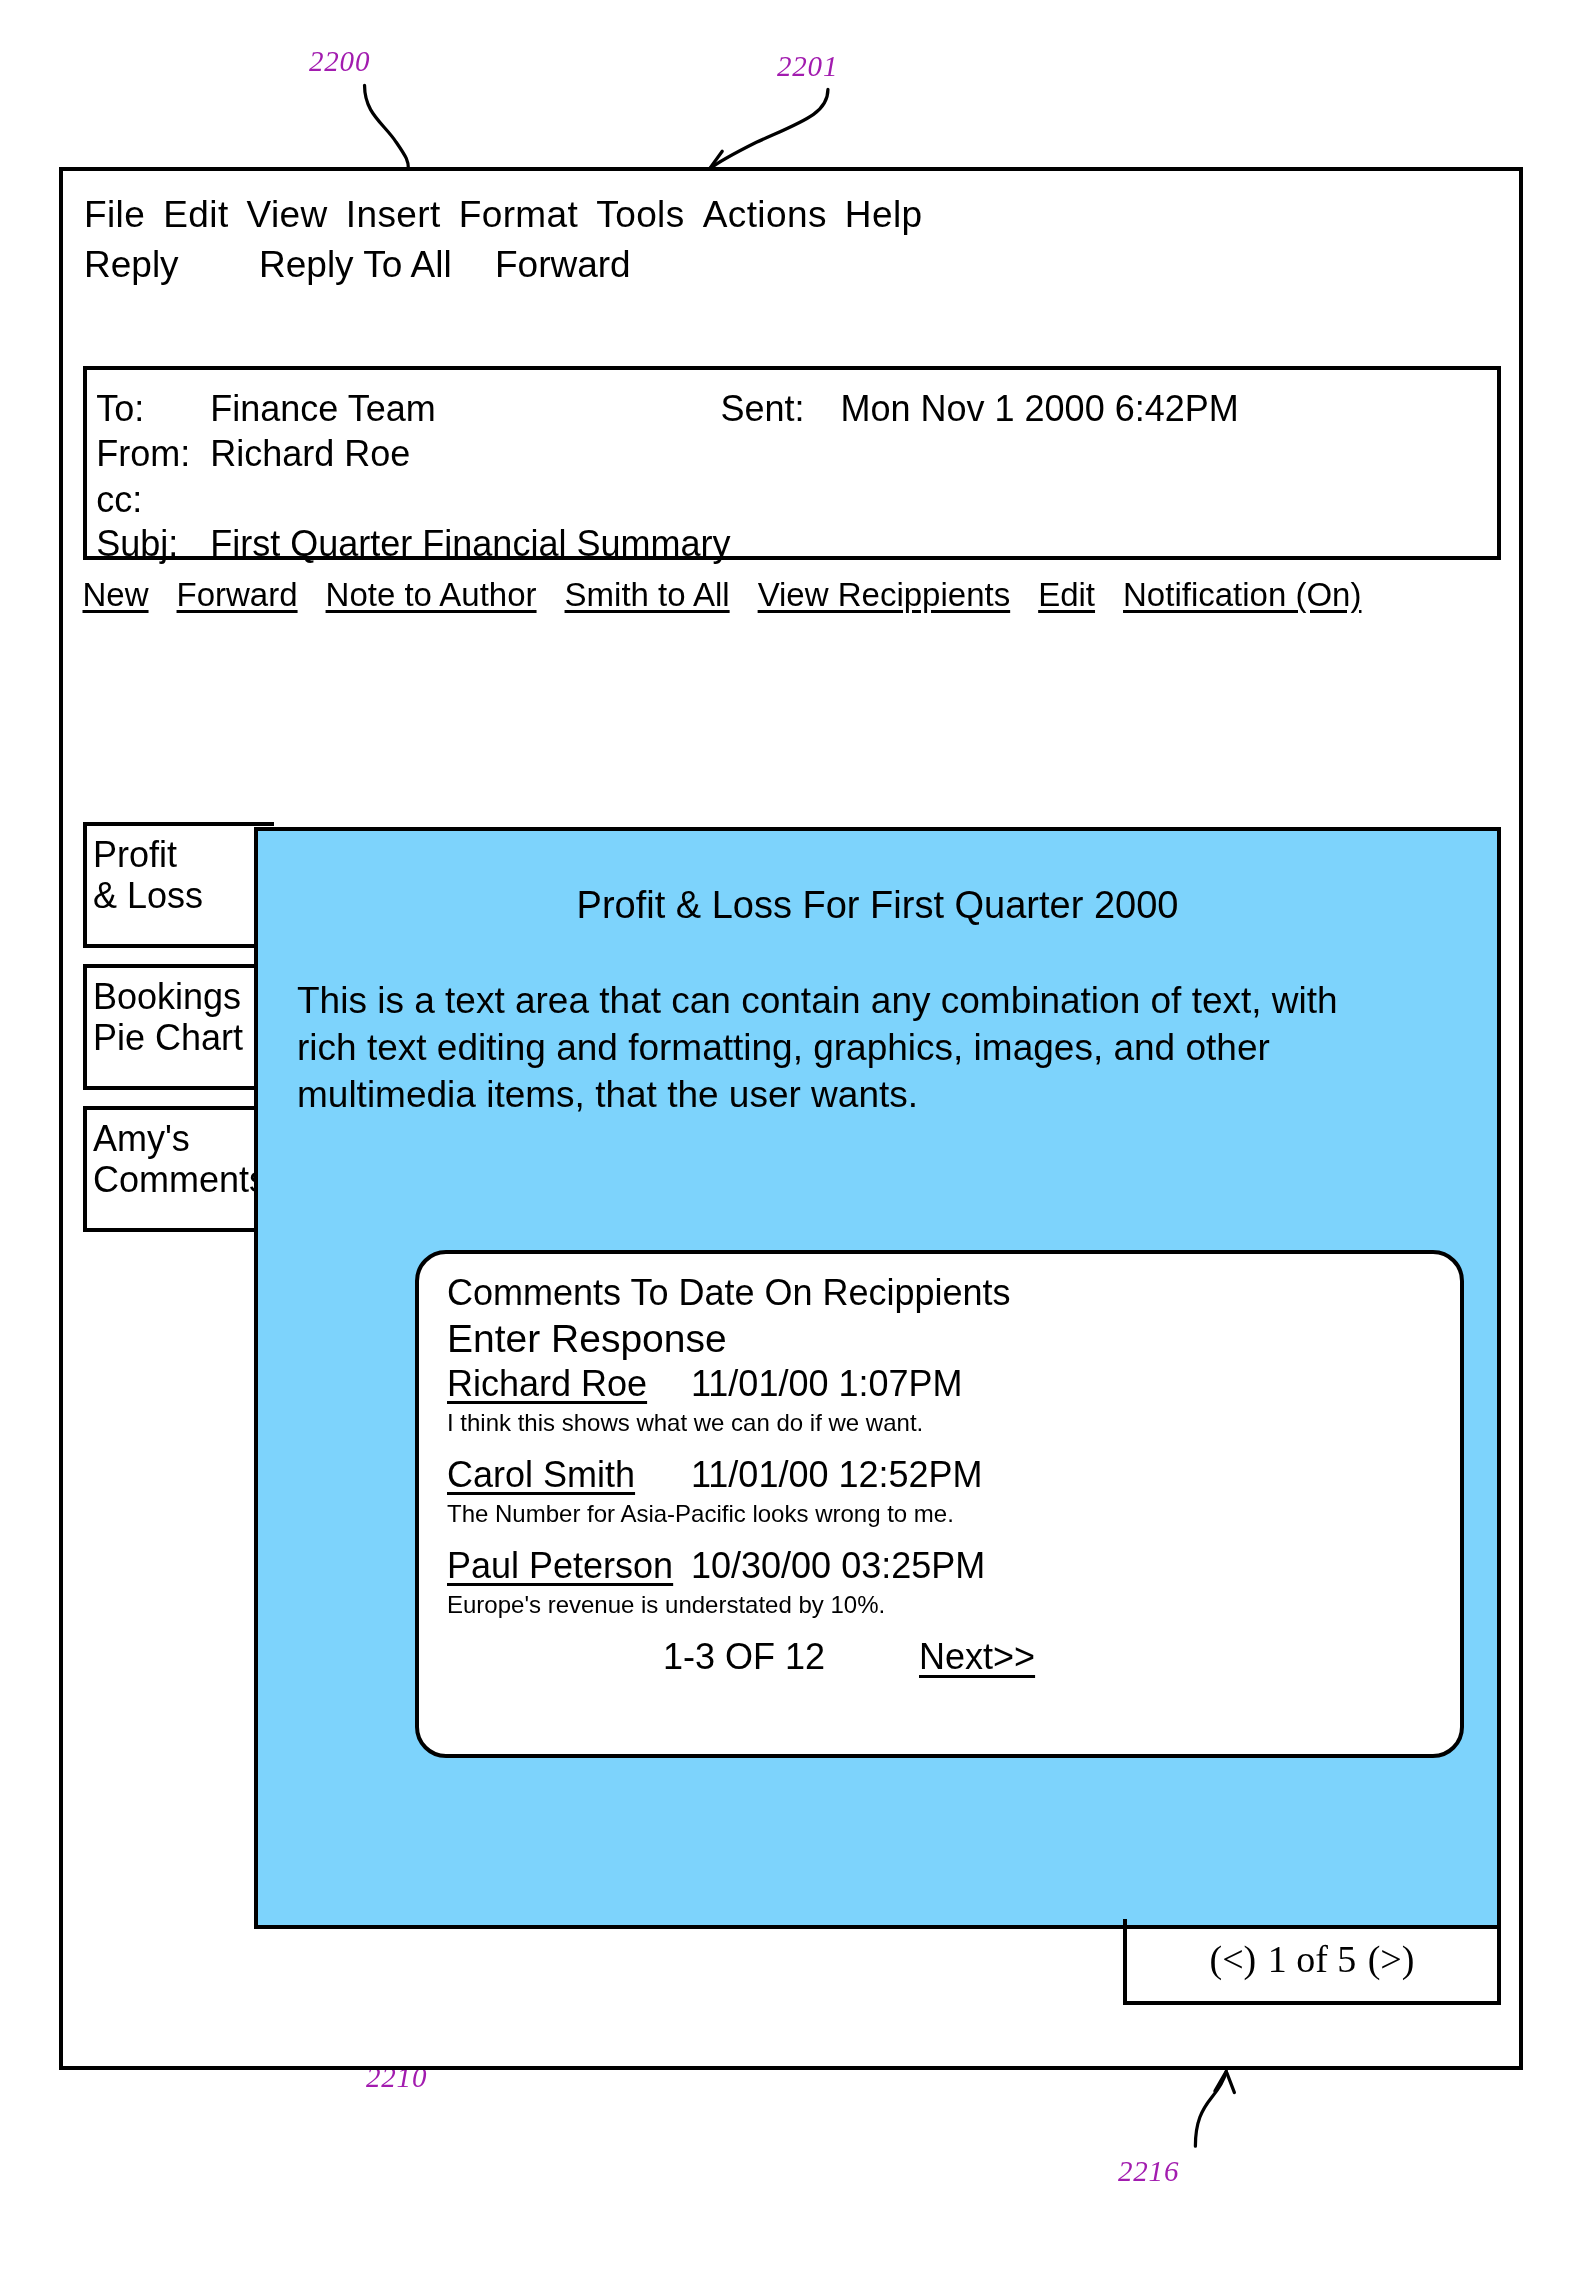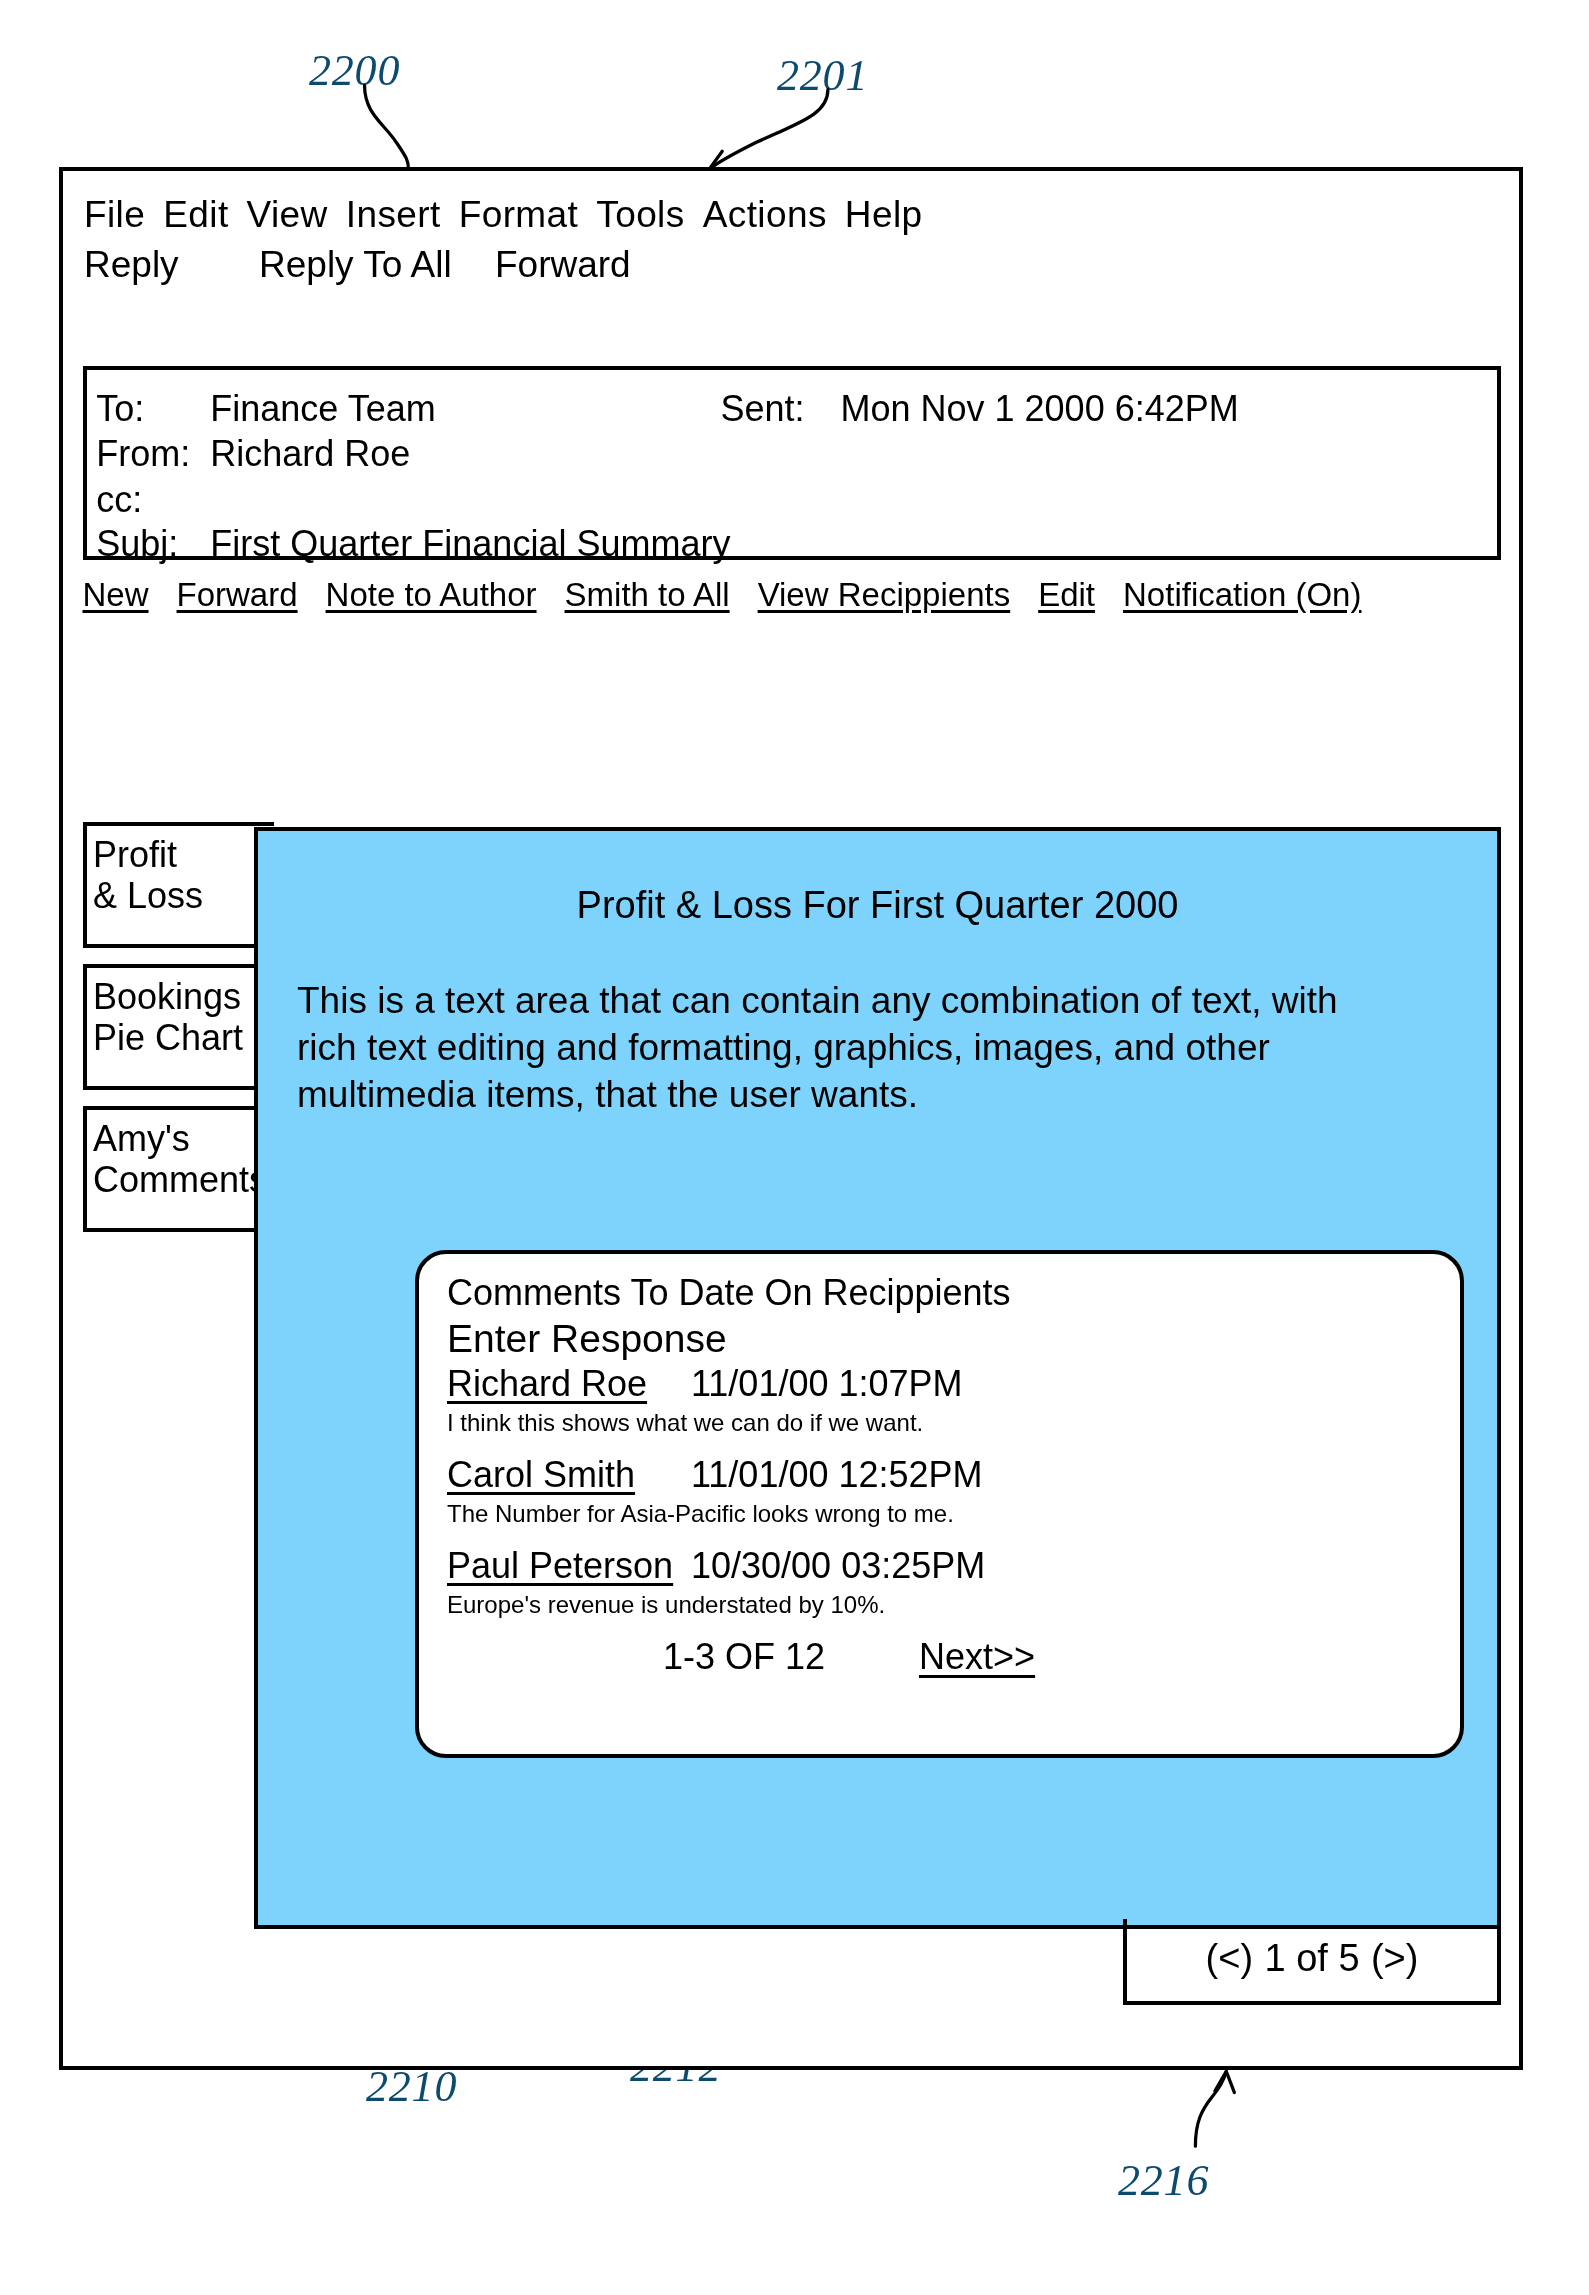--- a/index.html
+++ b/index.html
@@ -14,23 +14,23 @@
     font-family: "Liberation Sans", sans-serif;
     color: #000000;
     overflow: hidden;
   }
 
   
   .callout {
     position: absolute;
     font-family: "Liberation Serif", serif;
     font-style: italic;
-    font-size: 44px;
+    font-size: 29px;
     letter-spacing: 0.8px;
-    color: #0c4a6e;
+    color: #a21caf;
     white-space: nowrap;
   }
 
   .leader {
     position: absolute;
     pointer-events: none;
   }
   .leader svg { display: block; overflow: visible; }
   .leader path { fill: none; stroke: #000; stroke-width: 4; stroke-linecap: round; }
 
@@ -215,20 +215,21 @@
   
   #page-nav {
     position: absolute;
     left: 1060px;
     top: 1748px;
     width: 378px;
     height: 86px;
     border: 4.1px solid #000;
     border-top: none;
     box-sizing: border-box;
+    font-family: Liberation Serif, serif;
   }
   #page-nav-inner {
     position: absolute;
     left: 0; top: 18px;
     width: 100%;
     text-align: center;
     font-size: 38px;
     white-space: nowrap;
   }
   #page-nav-inner .navbtn { display: inline-block; }

